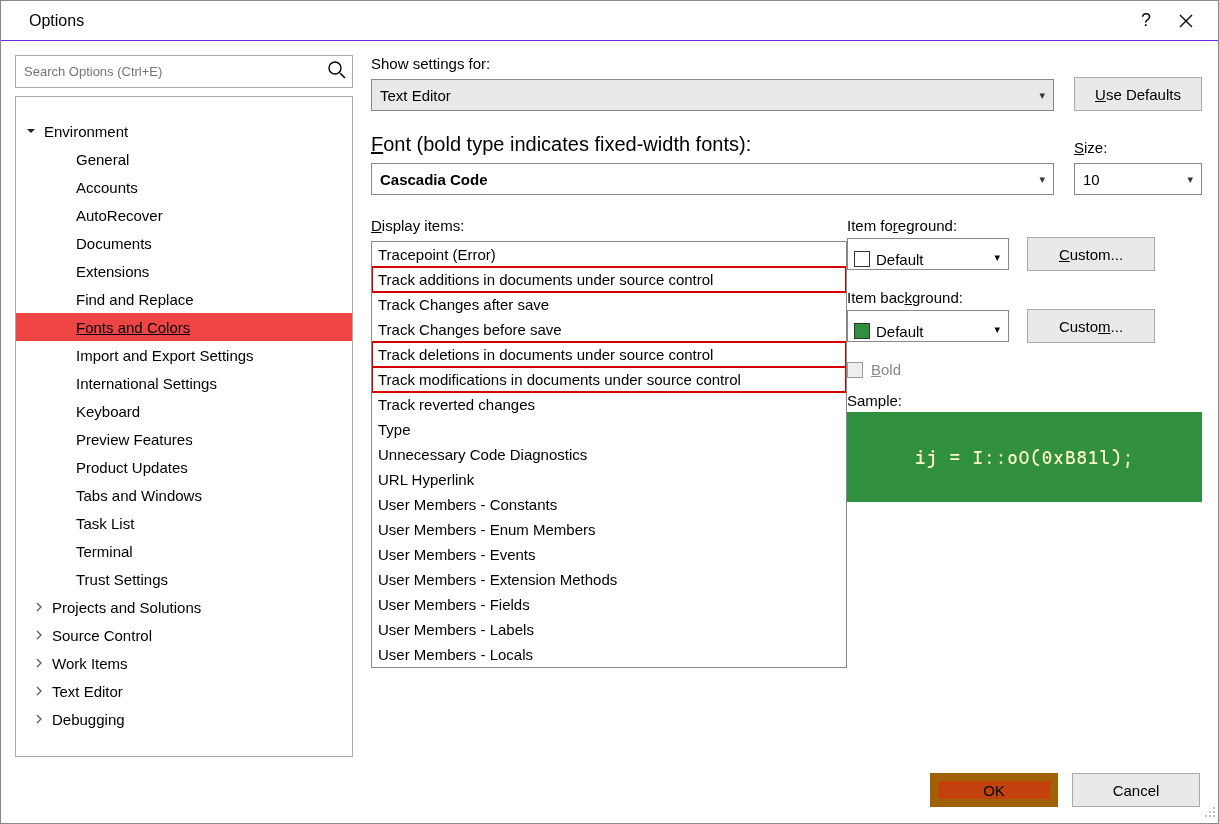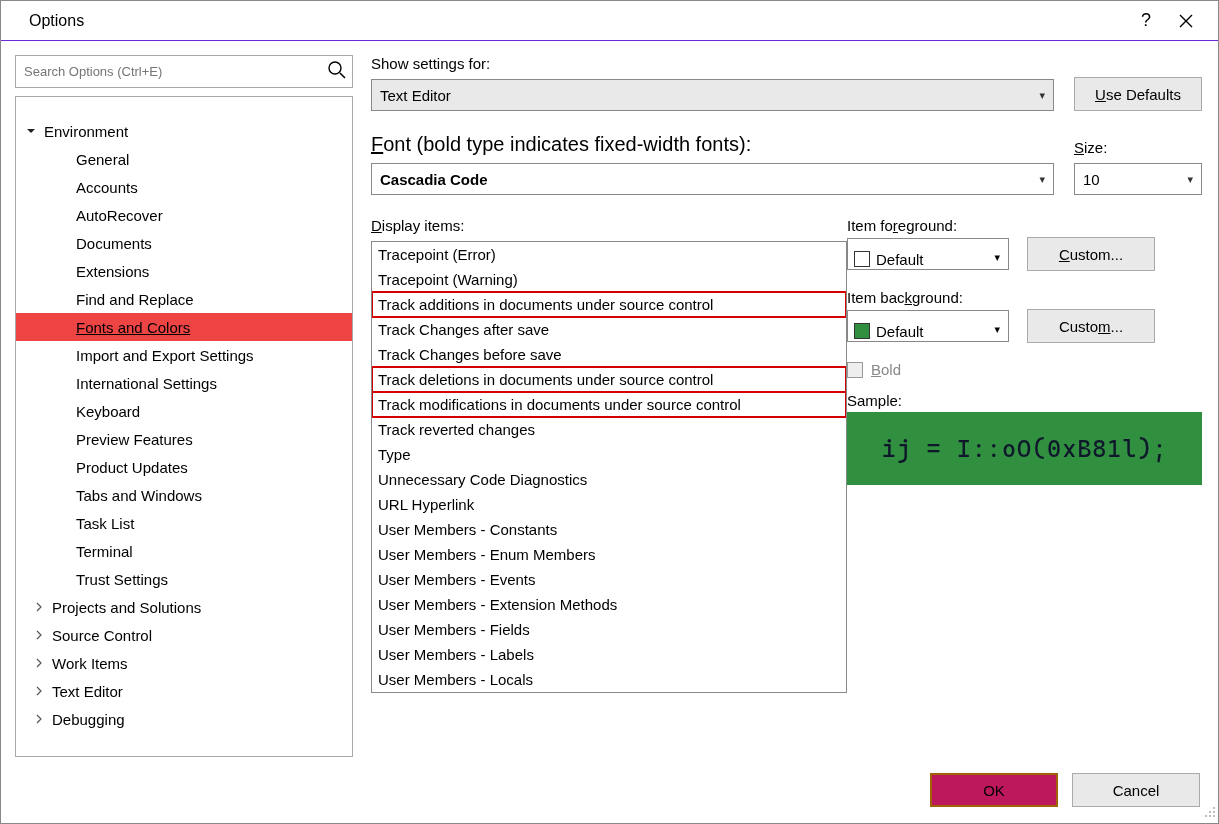--- a/index.html
+++ b/index.html
@@ -123,21 +123,21 @@
     background: #e9e9e9;
     height: 34px;
     min-width: 128px;
     display: flex;
     align-items: center;
     justify-content: center;
     font-size: 15px;
     cursor: pointer;
     padding: 0 14px;
   }
-  .btn.primary { border: 2px solid #a16207; background:#be185d; }
+  .btn.primary { border: 8px solid #a16207; background:#c2410c; }
   .u { text-decoration: underline; }
   
   .mid-row {
     flex: 1;
     display: flex;
     min-height: 0;
   }
   .display-items {
     width: 476px;
     border: 1px solid #888;
@@ -176,25 +176,25 @@
     font-size: 15px;
     background: #fff;
   }
   .color-select .chev { position:absolute; right:8px; font-size:11px;}
   .cb-row { display: flex; align-items: center; gap: 8px; margin: 18px 0 14px 0; }
   .cb {
     width: 16px; height: 16px; border: 1px solid #999; background: #eee;
   }
   .cb-label { color: #888; font-size: 15px; }
   .sample-box {
-    height: 73px;
+    height: 90px;
     background: #309040;
-    color: #0f172a;
+    color: #fef9c3;
     font-family: "Cascadia Code", Consolas, monospace;
-    font-size: 24px;
+    font-size: 18px;
     display: flex;
     align-items: center;
     justify-content: center;
     letter-spacing: 1px;
   }
   
   .footer {
     display: flex;
     justify-content: flex-end;
     gap: 14px;
@@ -368,21 +368,20 @@
         </div>
       </div>
     </div>
 
     <div class="mid-row" style="margin-top:6px;">
 
       <div class="col" style="width:476px">
         <div class="label"><span class="u">D</span>isplay items:</div>
         <div class="display-items" id="di-list">
             <div class="di-item">Tracepoint (Error)</div>
-            <div class="di-item">Tracepoint (Warning)</div>
             <div class="di-item highlighted">Track additions in documents under source control</div>
             <div class="di-item">Track Changes after save</div>
             <div class="di-item">Track Changes before save</div>
             <div class="di-item highlighted">Track deletions in documents under source control</div>
             <div class="di-item highlighted">Track modifications in documents under source control</div>
             <div class="di-item">Track reverted changes</div>
             <div class="di-item">Type</div>
             <div class="di-item">Unnecessary Code Diagnostics</div>
             <div class="di-item">URL Hyperlink</div>
             <div class="di-item">User Members - Constants</div>

